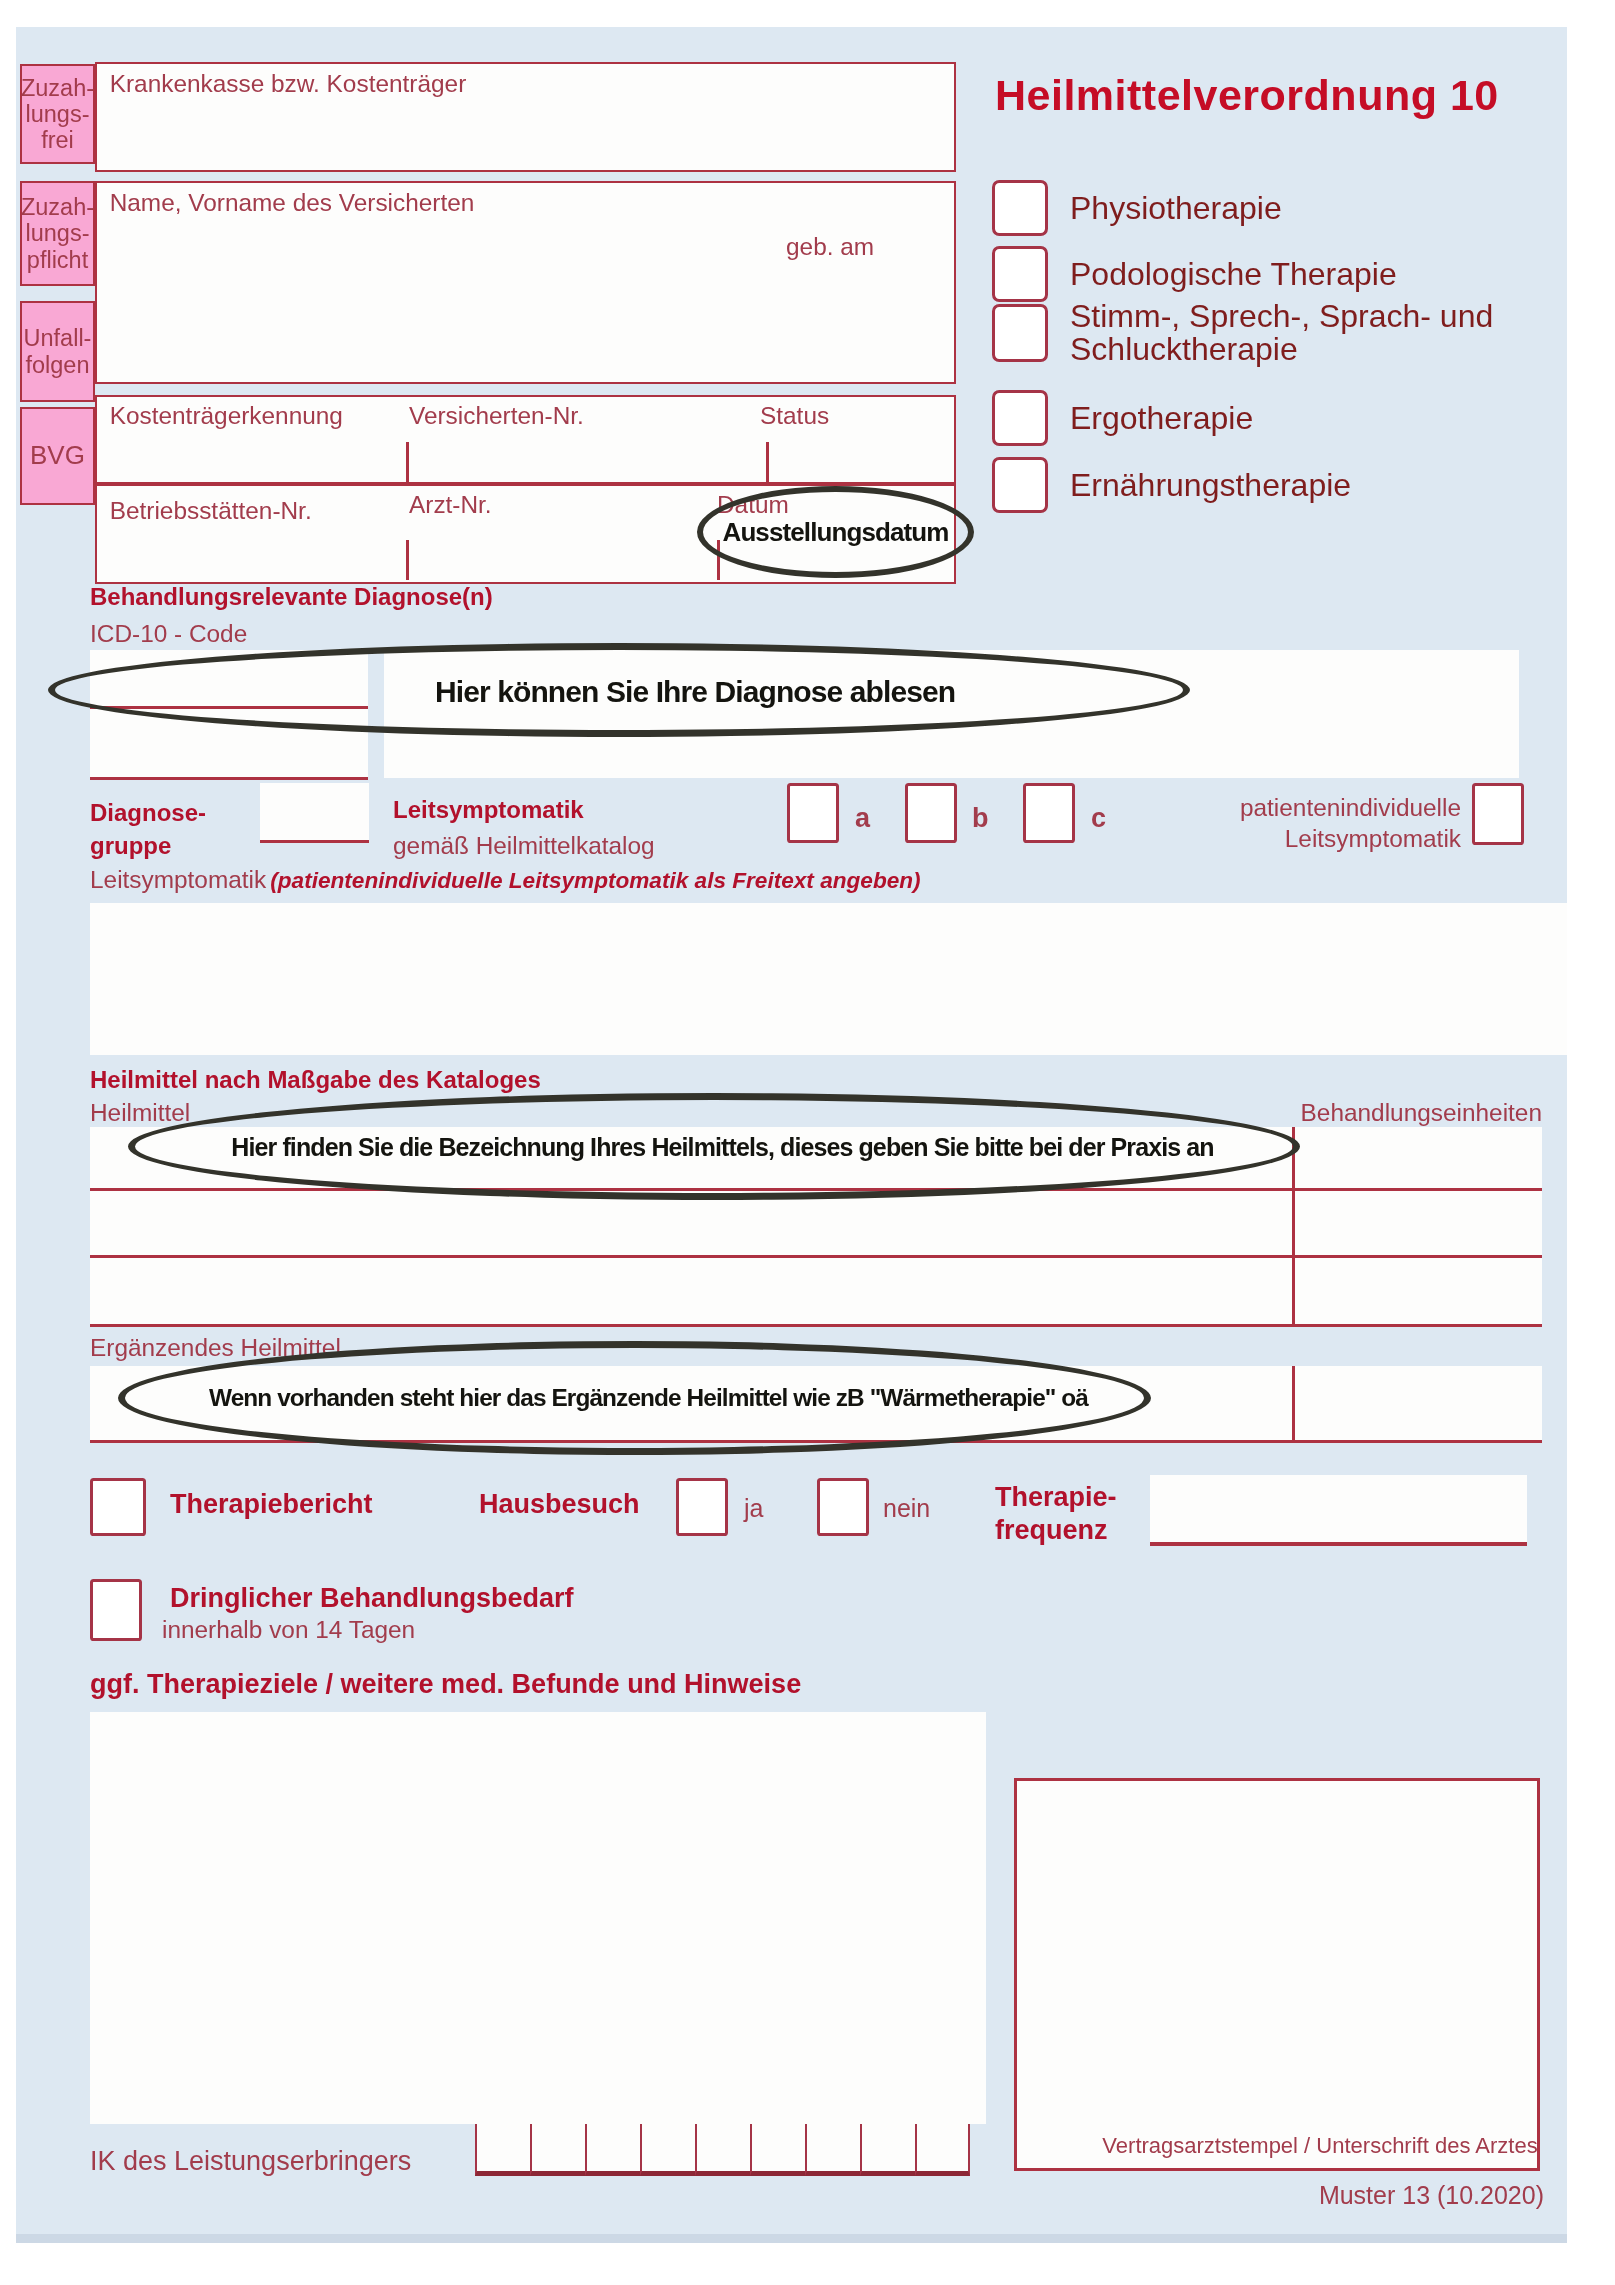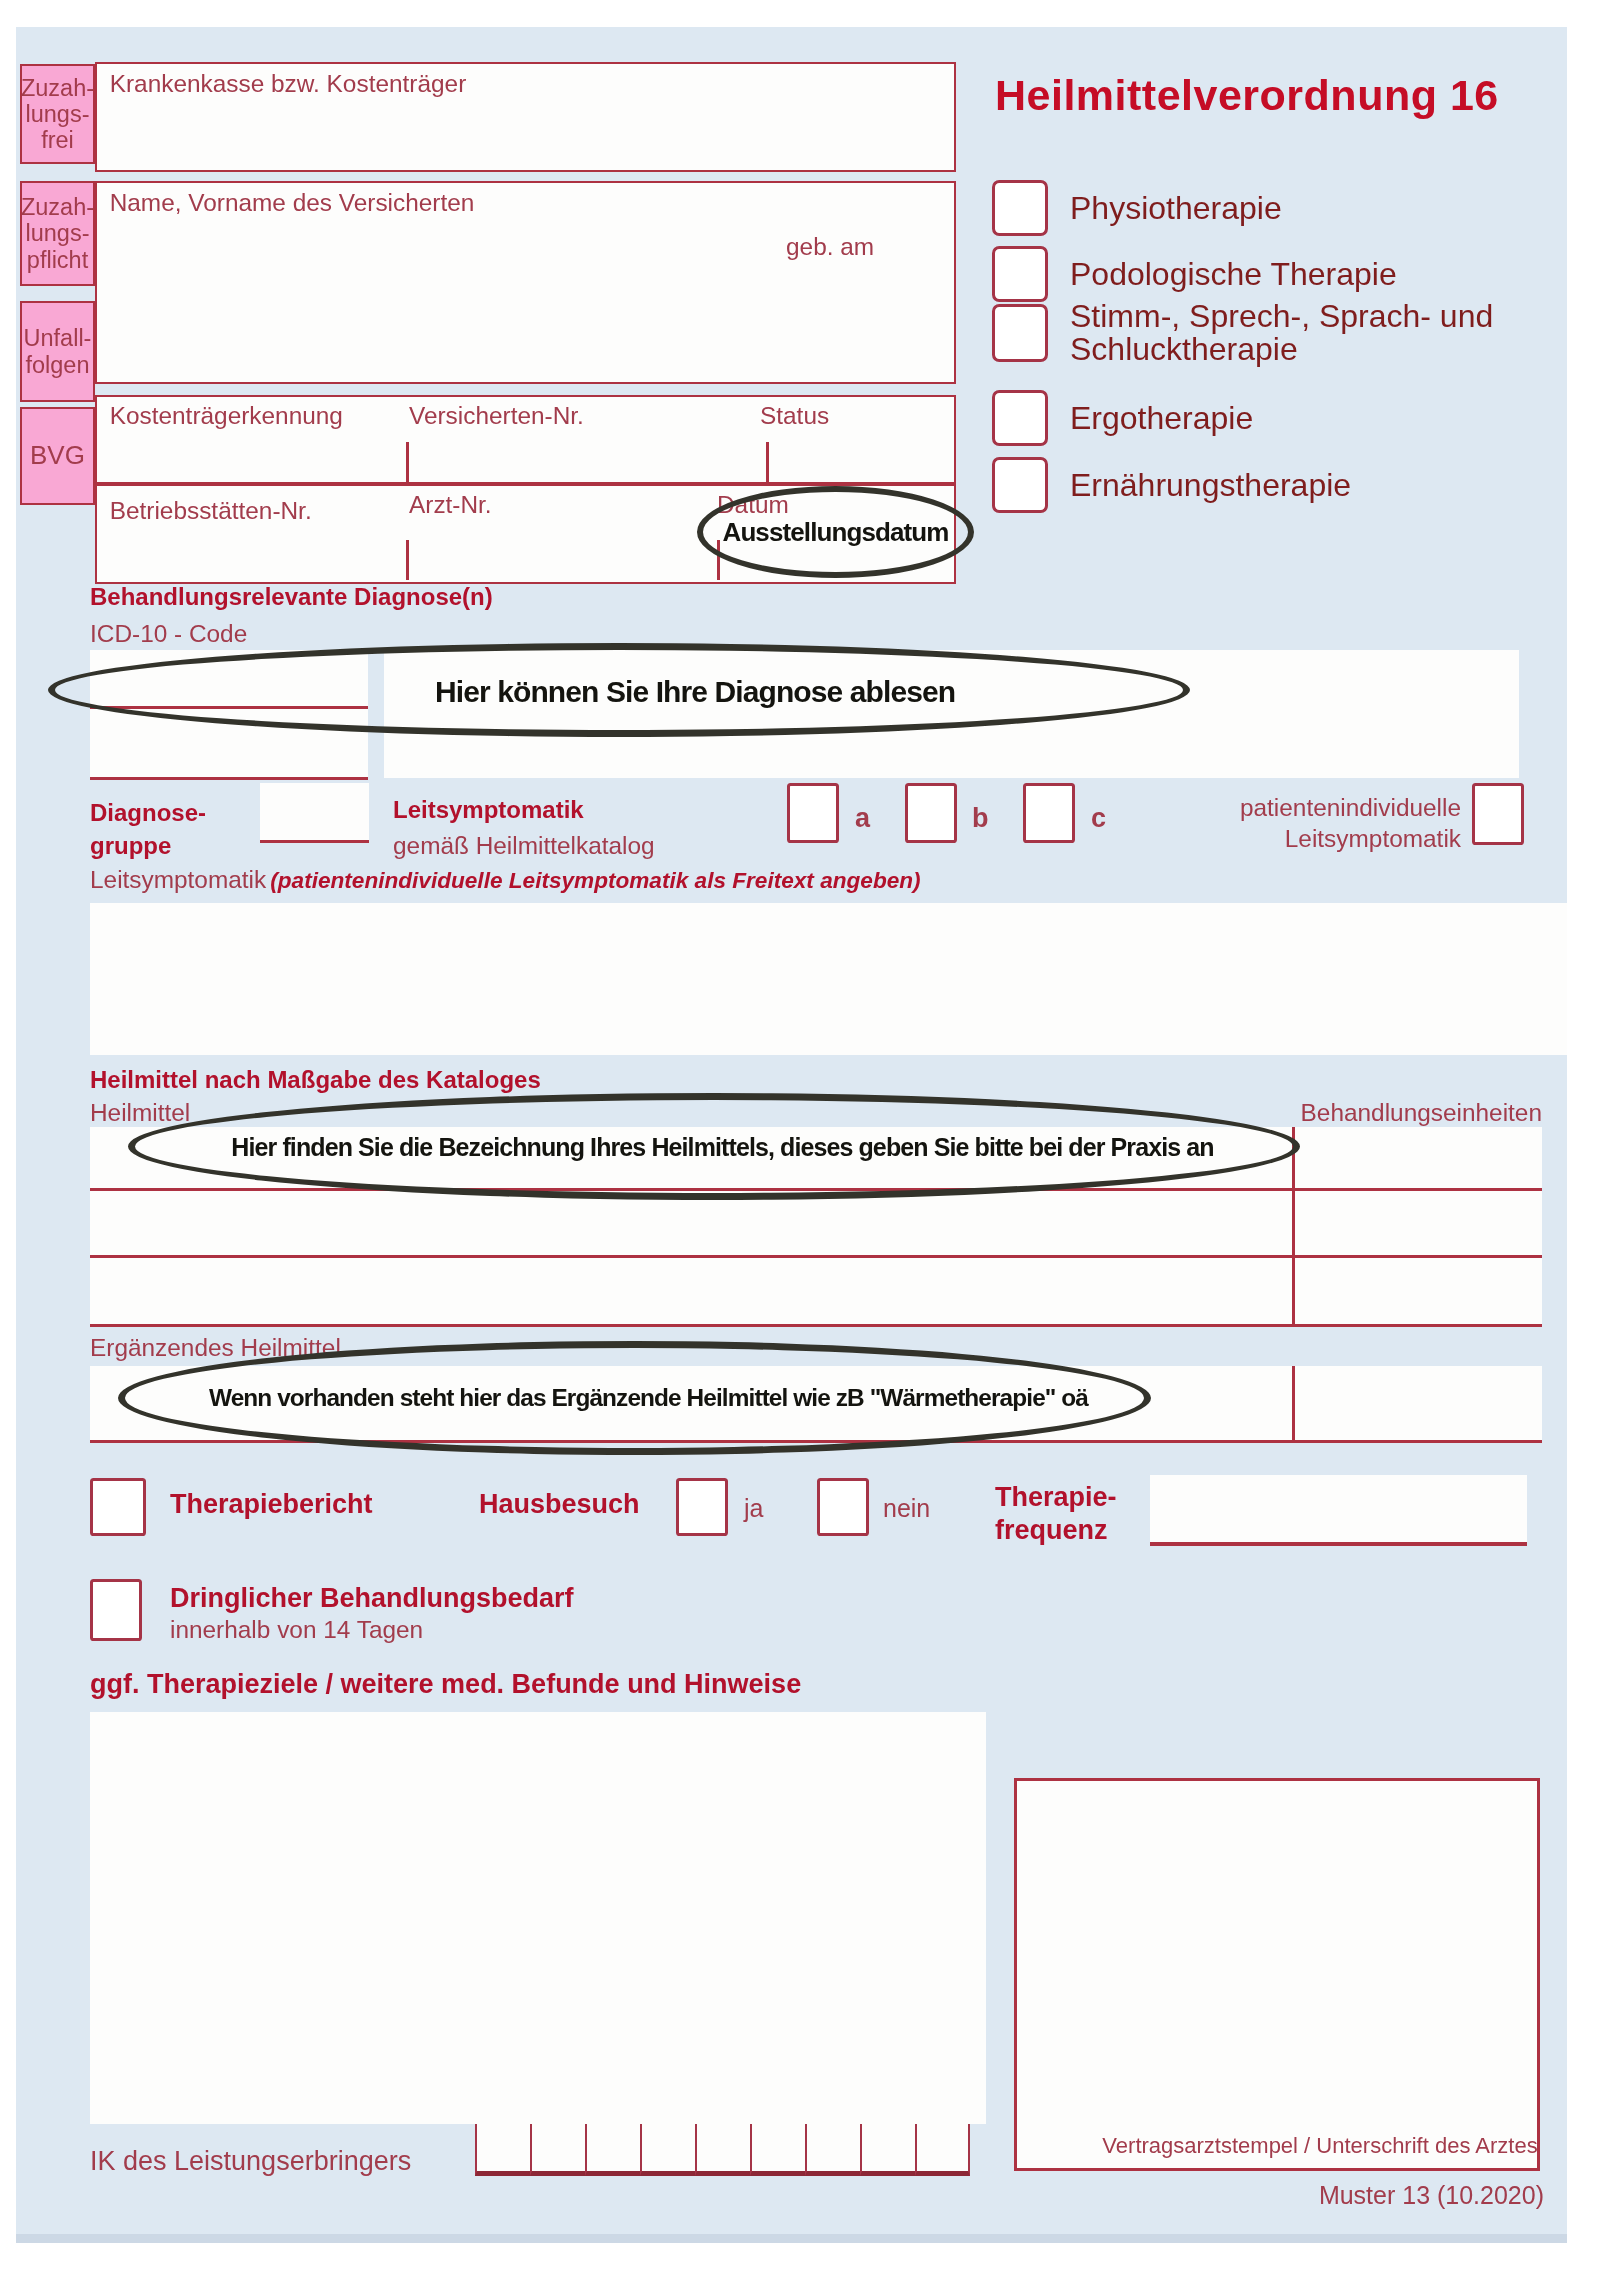--- a/index.html
+++ b/index.html
@@ -95,21 +95,21 @@
   <div class="fieldlabel abs" style="left:12.7px;top:12px;">Betriebsstätten-Nr.</div>
   <div class="fieldlabel abs" style="left:312px;top:6.3px;">Arzt-Nr.</div>
   <div class="fieldlabel abs" style="left:620px;top:6.3px;">Datum</div>
   <div class="tick" style="left:309px;top:54px;height:40px;"></div>
   <div class="tick" style="left:620px;top:54px;height:40px;"></div>
 </div>
 
 <div class="ellipse" style="left:697px;top:486px;width:277px;height:92px;border-width:6.3px;"></div>
 <div class="anntext" style="left:697px;top:517px;width:277px;text-align:center;font-size:26px;">Ausstellungsdatum</div>
 
-<div class="abs title" style="left:995px;top:71px;">Heilmittelverordnung 16</div>
+<div class="abs title" style="left:995px;top:71px;">Heilmittelverordnung 10</div>
 
 <div class="cbox" style="left:992px;top:180px;width:56px;height:56px;"></div>
 <div class="abs cblabel" style="left:1070px;top:192px;">Physiotherapie</div>
 
 <div class="cbox" style="left:992px;top:246px;width:56px;height:56px;"></div>
 <div class="abs cblabel" style="left:1070px;top:258px;">Podologische Therapie</div>
 
 <div class="cbox" style="left:992px;top:304px;width:56px;height:58px;"></div>
 <div class="abs cblabel prewrap" style="left:1070px;top:300px;">Stimm-, Sprech-, Sprach- und
 Schlucktherapie</div>
@@ -185,21 +185,21 @@
 <div class="abs smalllabel" style="left:744px;top:1493px;font-size:25px;">ja</div>
 <div class="cbox" style="left:817px;top:1478px;width:52px;height:58px;border-radius:3.6px;"></div>
 <div class="abs smalllabel" style="left:883px;top:1493px;font-size:25px;">nein</div>
 
 <div class="abs heading2 prewrap" style="left:995px;top:1481px;line-height:33px;">Therapie-
 frequenz</div>
 <div class="underlinebox" style="left:1150px;top:1475px;width:377px;height:71px;border-bottom-width:4.5px;"></div>
 
 <div class="cbox" style="left:90px;top:1579px;width:52px;height:62px;border-radius:3.6px;"></div>
 <div class="abs heading2" style="left:170px;top:1583px;">Dringlicher Behandlungsbedarf</div>
-<div class="abs fieldlabel" style="left:170px;top:1617px;">innerhalb von 14 Tagen</div>
+<div class="abs fieldlabel" style="left:162px;top:1617px;">innerhalb von 14 Tagen</div>
 
 <div class="abs heading2" style="left:90px;top:1669px;">ggf. Therapieziele / weitere med. Befunde und Hinweise</div>
 <div class="whitebox" style="left:90px;top:1712px;width:896px;height:412px;"></div>
 
 <div class="rbox" style="left:1014px;top:1778px;width:526px;height:393px;border-width:3.6px;">
   <div class="fieldlabel abs" style="left:0;top:353px;width:518px;text-align:center;font-size:22px;padding-left:44px;">Vertragsarztstempel / Unterschrift des Arztes</div>
 </div>
 
 <div class="abs smalllabel" style="left:90px;top:2146px;font-size:27px;">IK des Leistungserbringers</div>
 <div class="comb" style="left:475px;top:2124px;">

